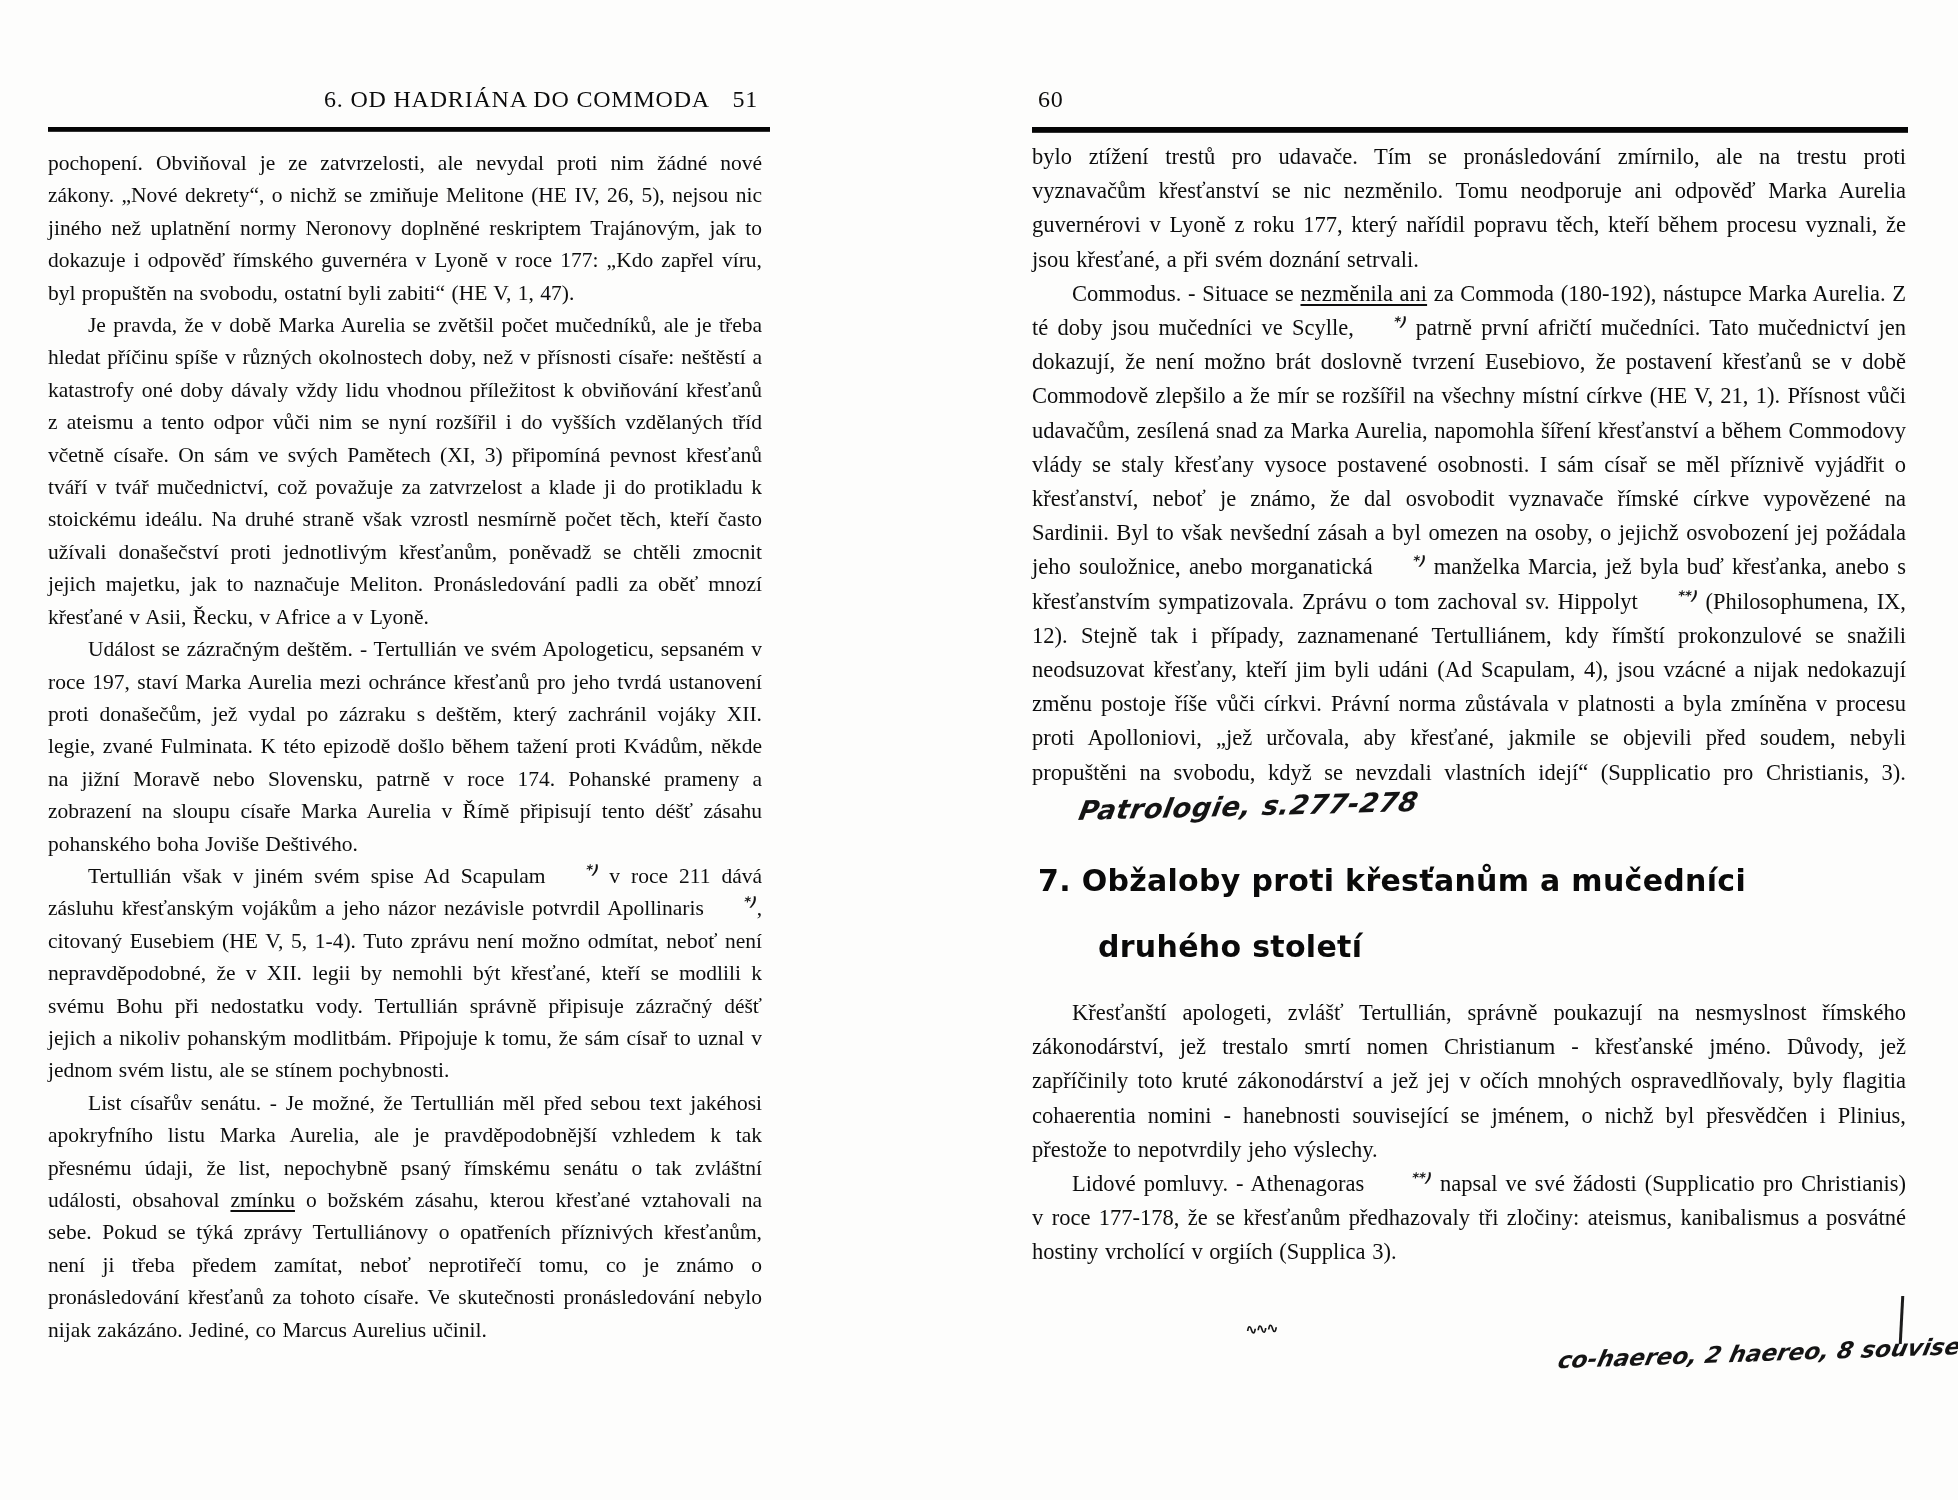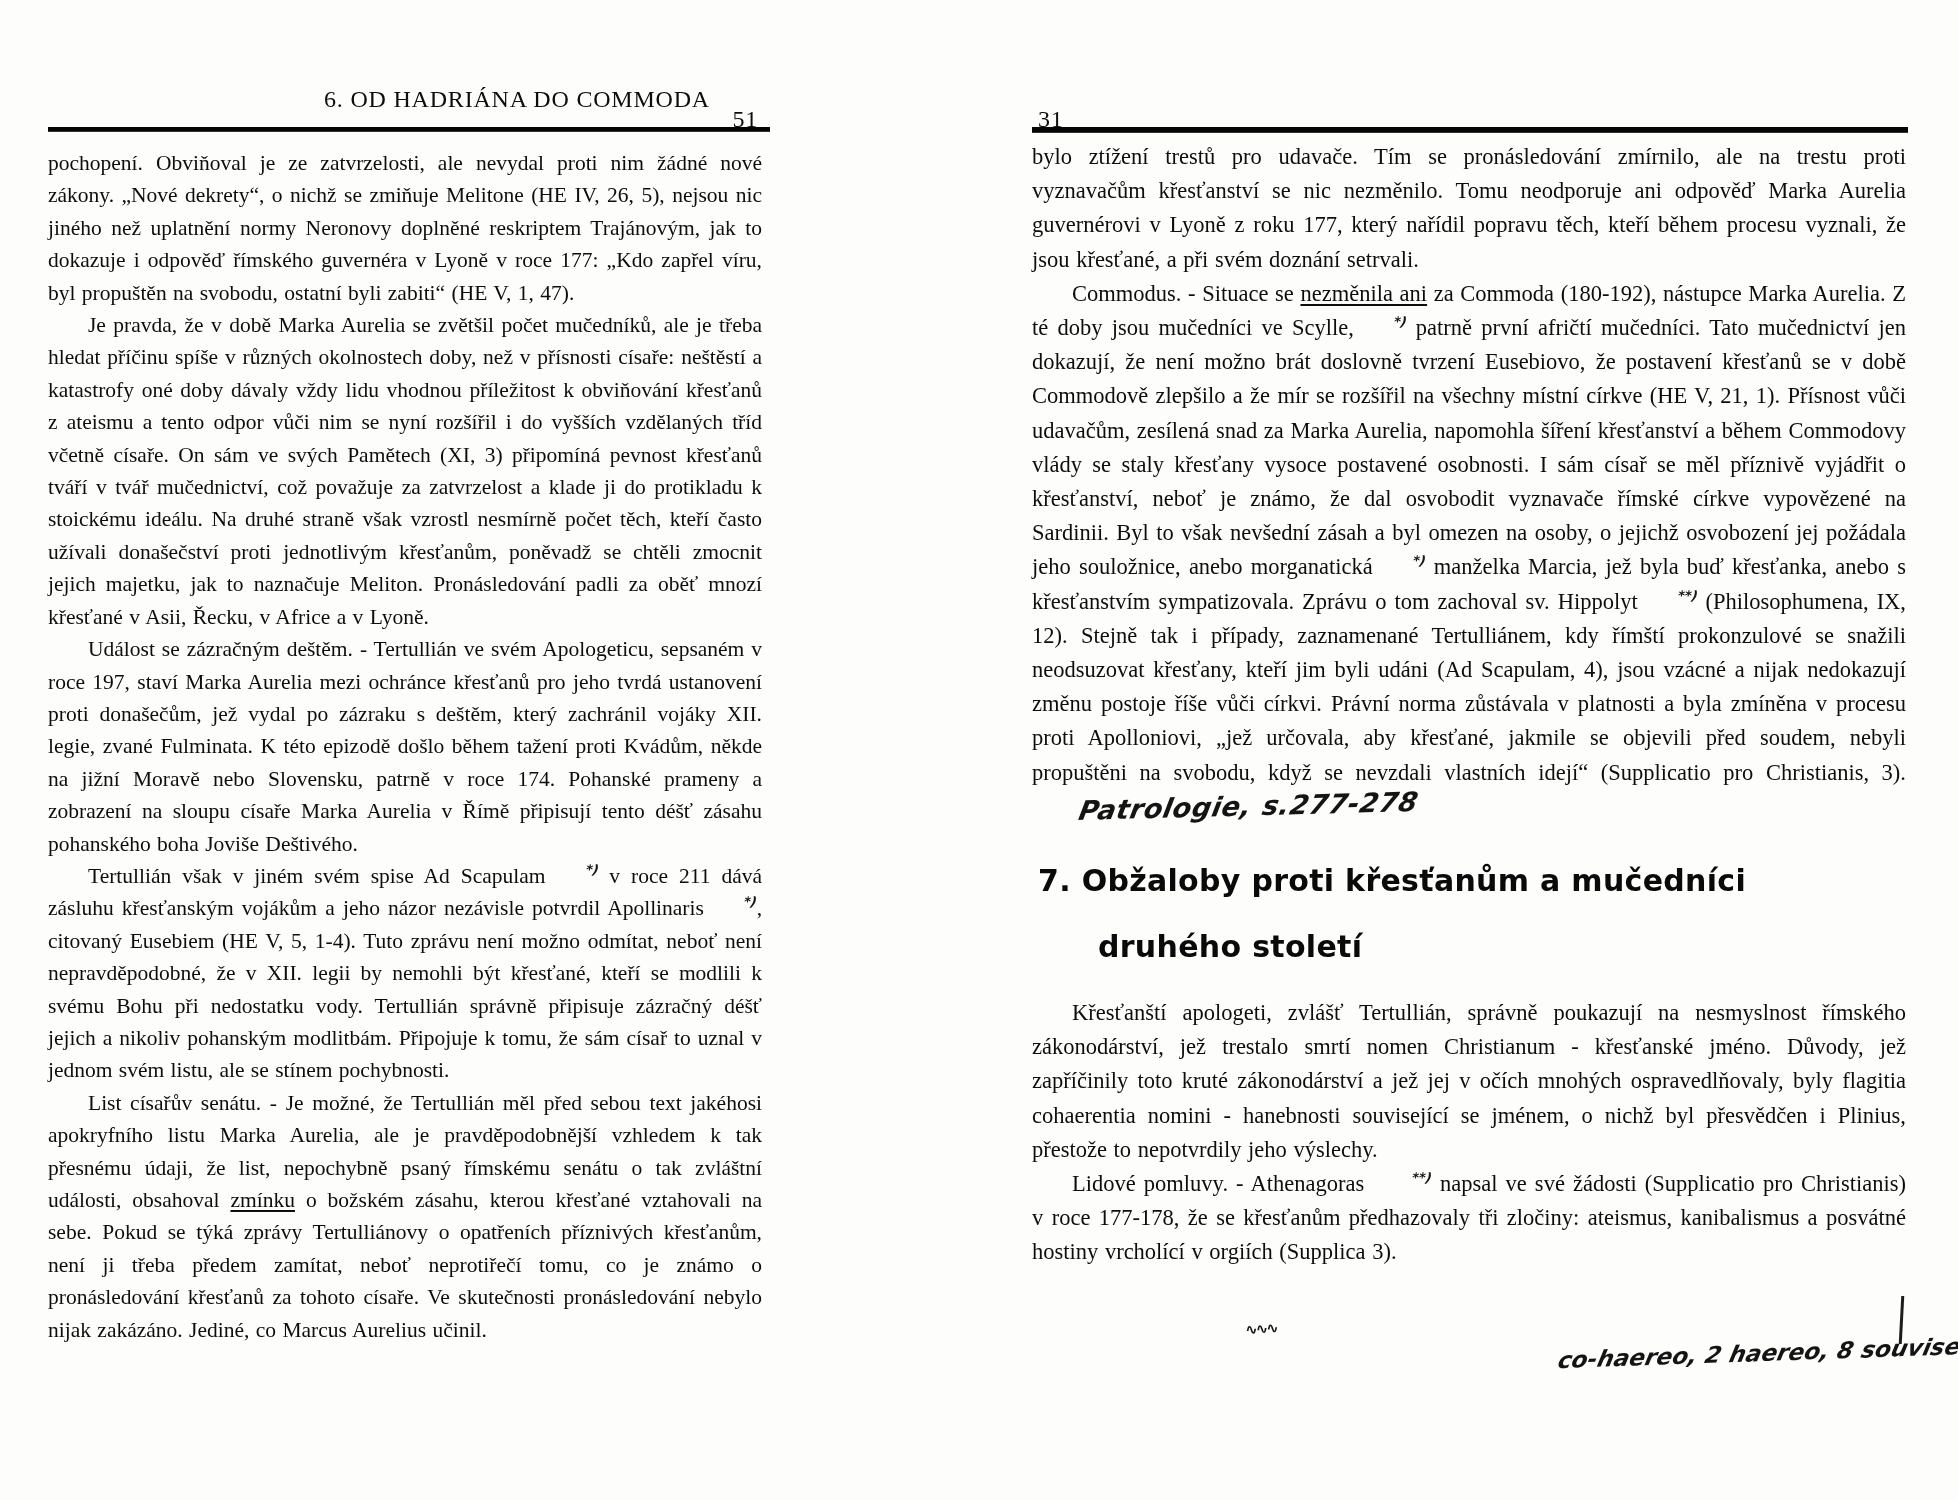--- a/index.html
+++ b/index.html
@@ -4,21 +4,21 @@
 <style>
   html,body{margin:0;padding:0;width:1958px;height:1500px;overflow:hidden;
     background:#fdfdfc;font-family:"Liberation Serif",serif;color:#0d0d0d;}
   .spread{position:relative;width:1958px;height:1500px;}
   .page{position:absolute;top:84px;}
   .page-left{left:48px;width:722px;}
   .page-right{left:1032px;width:876px;}
   .running-head{position:relative;height:38px;font-size:24px;letter-spacing:.8px;}
   .rh-title{position:absolute;left:0;right:0;text-align:right;top:2px;}
   .page-left .rh-title{right:60px;}
-  .rh-num{position:absolute;top:2px;margin-top:20px;}
+  .rh-num{position:absolute;top:2px;}
   .rh-num-right{right:12px;}
   .rh-num-left{left:6px;}
   .rule{height:4px;background:#050505;margin-top:5px;box-shadow:0 1px 0 #333;}
   .page-right .rule{height:5px;}
   .body{margin-top:16px;text-align:justify;word-spacing:1px;}
   .page-left .body{font-size:21.5px;line-height:32.4px;width:714px;}
   .page-right .body{font-size:22.5px;line-height:34.2px;width:874px;margin-top:8px;}
   .body p{margin:0;}
   .indent{text-indent:40px;}
   .it{}
@@ -50,21 +50,21 @@
         <p class="para"><span>pochopení. Obviňoval je ze zatvrzelosti, ale nevydal proti nim žádné nové zákony. „Nové dekrety“, o nichž se zmiňuje Melitone </span><span class="it">(HE IV, 26, 5)</span><span>, nejsou nic jiného než uplatnění normy Neronovy doplněné reskriptem Trajánovým, jak to dokazuje i odpověď římského guvernéra v Lyoně v roce 177: „Kdo zapřel víru, byl propuštěn na svobodu, ostatní byli zabiti“ </span><span class="it">(HE V, 1, 47)</span><span>.</span></p>
         <p class="para indent"><span>Je pravda, že v době Marka Aurelia se zvětšil počet mučedníků, ale je třeba hledat příčinu spíše v různých okolnostech doby, než v přísnosti císaře: neštěstí a katastrofy oné doby dávaly vždy lidu vhodnou příležitost k obviňování křesťanů z ateismu a tento odpor vůči nim se nyní rozšířil i do vyšších vzdělaných tříd včetně císaře. On sám ve svých </span><span class="it">Pamětech (XI, 3)</span><span> připomíná pevnost křesťanů tváří v tvář mučednictví, což považuje za zatvrzelost a klade ji do protikladu k stoickému ideálu. Na druhé straně však vzrostl nesmírně počet těch, kteří často užívali donašečství proti jednotlivým křesťanům, poněvadž se chtěli zmocnit jejich majetku, jak to naznačuje Meliton. Pronásledování padli za oběť mnozí křesťané v Asii, Řecku, v Africe a v Lyoně.</span></p>
         <p class="para indent"><span class="it">Událost se zázračným deštěm.</span><span> - Tertullián ve svém </span><span class="it">Apologeticu</span><span>, sepsaném v roce 197, staví Marka Aurelia mezi ochránce křesťanů pro jeho tvrdá ustanovení proti donašečům, jež vydal po zázraku s deštěm, který zachránil vojáky XII. legie, zvané </span><span class="it">Fulminata</span><span>. K této epizodě došlo během tažení proti Kvádům, někde na jižní Moravě nebo Slovensku, patrně v roce 174. Pohanské prameny a zobrazení na sloupu císaře Marka Aurelia v Římě připisují tento déšť zásahu pohanského boha Joviše Deštivého.</span></p>
         <p class="para indent"><span>Tertullián však v jiném svém spise </span><span class="it">Ad Scapulam</span><span class="hw sup">*)</span><span> v roce 211 dává zásluhu křesťanským vojákům a jeho názor nezávisle potvrdil Apollinaris</span><span class="hw sup">*)</span><span>, citovaný Eusebiem </span><span class="it">(HE V, 5, 1-4)</span><span>. Tuto zprávu není možno odmítat, neboť není nepravděpodobné, že v XII. legii by nemohli být křesťané, kteří se modlili k svému Bohu při nedostatku vody. Tertullián správně připisuje zázračný déšť jejich a nikoliv pohanským modlitbám. Připojuje k tomu, že sám císař to uznal v jednom svém listu, ale se stínem pochybnosti.</span></p>
         <p class="para indent"><span class="it">List císařův senátu.</span><span> - Je možné, že Tertullián měl před sebou text jakéhosi apokryfního listu Marka Aurelia, ale je pravděpodobnější vzhledem k tak přesnému údaji, že list, nepochybně psaný římskému senátu o tak zvláštní události, obsahoval </span><span class="ul">zmínku</span><span> o božském zásahu, kterou křesťané vztahovali na sebe. Pokud se týká zprávy Tertulliánovy o opatřeních příznivých křesťanům, není ji třeba předem zamítat, neboť neprotiřečí tomu, co je známo o pronásledování křesťanů za tohoto císaře. Ve skutečnosti pronásledování nebylo nijak zakázáno. Jediné, co Marcus Aurelius učinil.</span></p>
       </div>
   </section>
 
   <section class="page page-right">
     <header class="running-head">
-      <span class="rh-num rh-num-left">31</span>
+      <span class="rh-num rh-num-left">60</span>
     </header>
     <div class="rule"></div>
 
     <div class="body">
         <p class="para"><span>bylo ztížení trestů pro udavače. Tím se pronásledování zmírnilo, ale na trestu proti vyznavačům křesťanství se nic nezměnilo. Tomu neodporuje ani odpověď Marka Aurelia guvernérovi v Lyoně z roku 177, který nařídil popravu těch, kteří během procesu vyznali, že jsou křesťané, a při svém doznání setrvali.</span></p>
         <p class="para indent"><span class="it">Commodus.</span><span> - Situace se </span><span class="ul">nezměnila ani</span><span> za Commoda (180-192), nástupce Marka Aurelia. Z té doby jsou mučedníci ve Scylle,</span><span class="hw sup">*)</span><span> patrně první afričtí mučedníci. Tato mučednictví jen dokazují, že není možno brát doslovně tvrzení Eusebiovo, že postavení křesťanů se v době Commodově zlepšilo a že mír se rozšířil na všechny místní církve </span><span class="it">(HE V, 21, 1)</span><span>. Přísnost vůči udavačům, zesílená snad za Marka Aurelia, napomohla šíření křesťanství a během Commodovy vlády se staly křesťany vysoce postavené osobnosti. I sám císař se měl příznivě vyjádřit o křesťanství, neboť je známo, že dal osvobodit vyznavače římské církve vypovězené na Sardinii. Byl to však nevšední zásah a byl omezen na osoby, o jejichž osvobození jej požádala jeho souložnice, anebo morganatická</span><span class="hw sup">*)</span><span> manželka Marcia, jež byla buď křesťanka, anebo s křesťanstvím sympatizovala. Zprávu o tom zachoval sv. Hippolyt</span><span class="hw sup">**)</span><span> </span><span class="it">(Philosophumena, IX, 12)</span><span>. Stejně tak i případy, zaznamenané Tertulliánem, kdy římští prokonzulové se snažili neodsuzovat křesťany, kteří jim byli udáni </span><span class="it">(Ad Scapulam, 4)</span><span>, jsou vzácné a nijak nedokazují změnu postoje říše vůči církvi. Právní norma zůstávala v platnosti a byla zmíněna v procesu proti Apolloniovi, „jež určovala, aby křesťané, jakmile se objevili před soudem, nebyli propuštěni na svobodu, když se nevzdali vlastních idejí“ </span><span class="it">(Supplicatio pro Christianis, 3)</span><span>. </span><span class="hw hw-big">Patrologie, s.277-278</span></p>
       </div>
 
     <h2 class="section-heading">
       <div class="sh-line1"><span>7.</span> <span>Obžaloby proti křesťanům a mučedníci</span></div>

